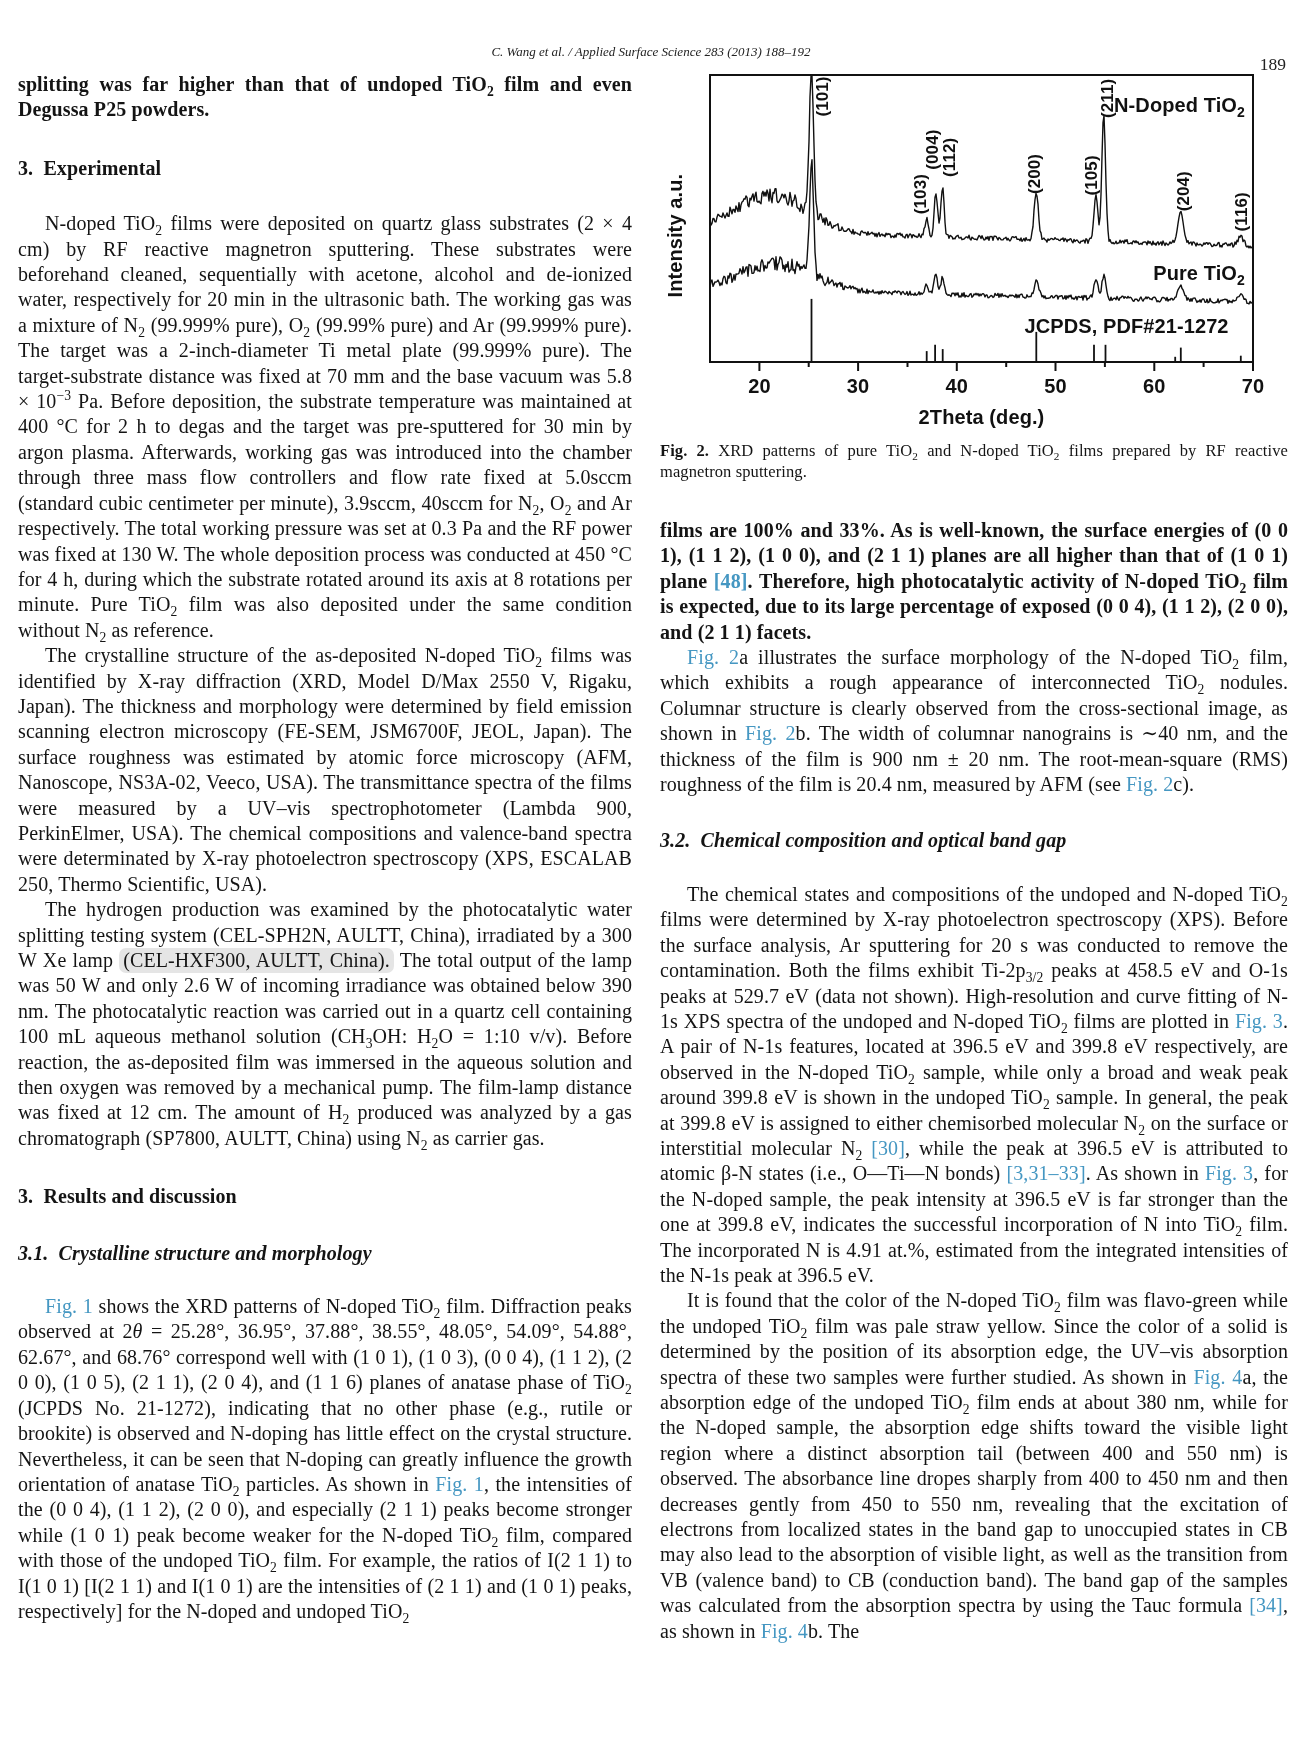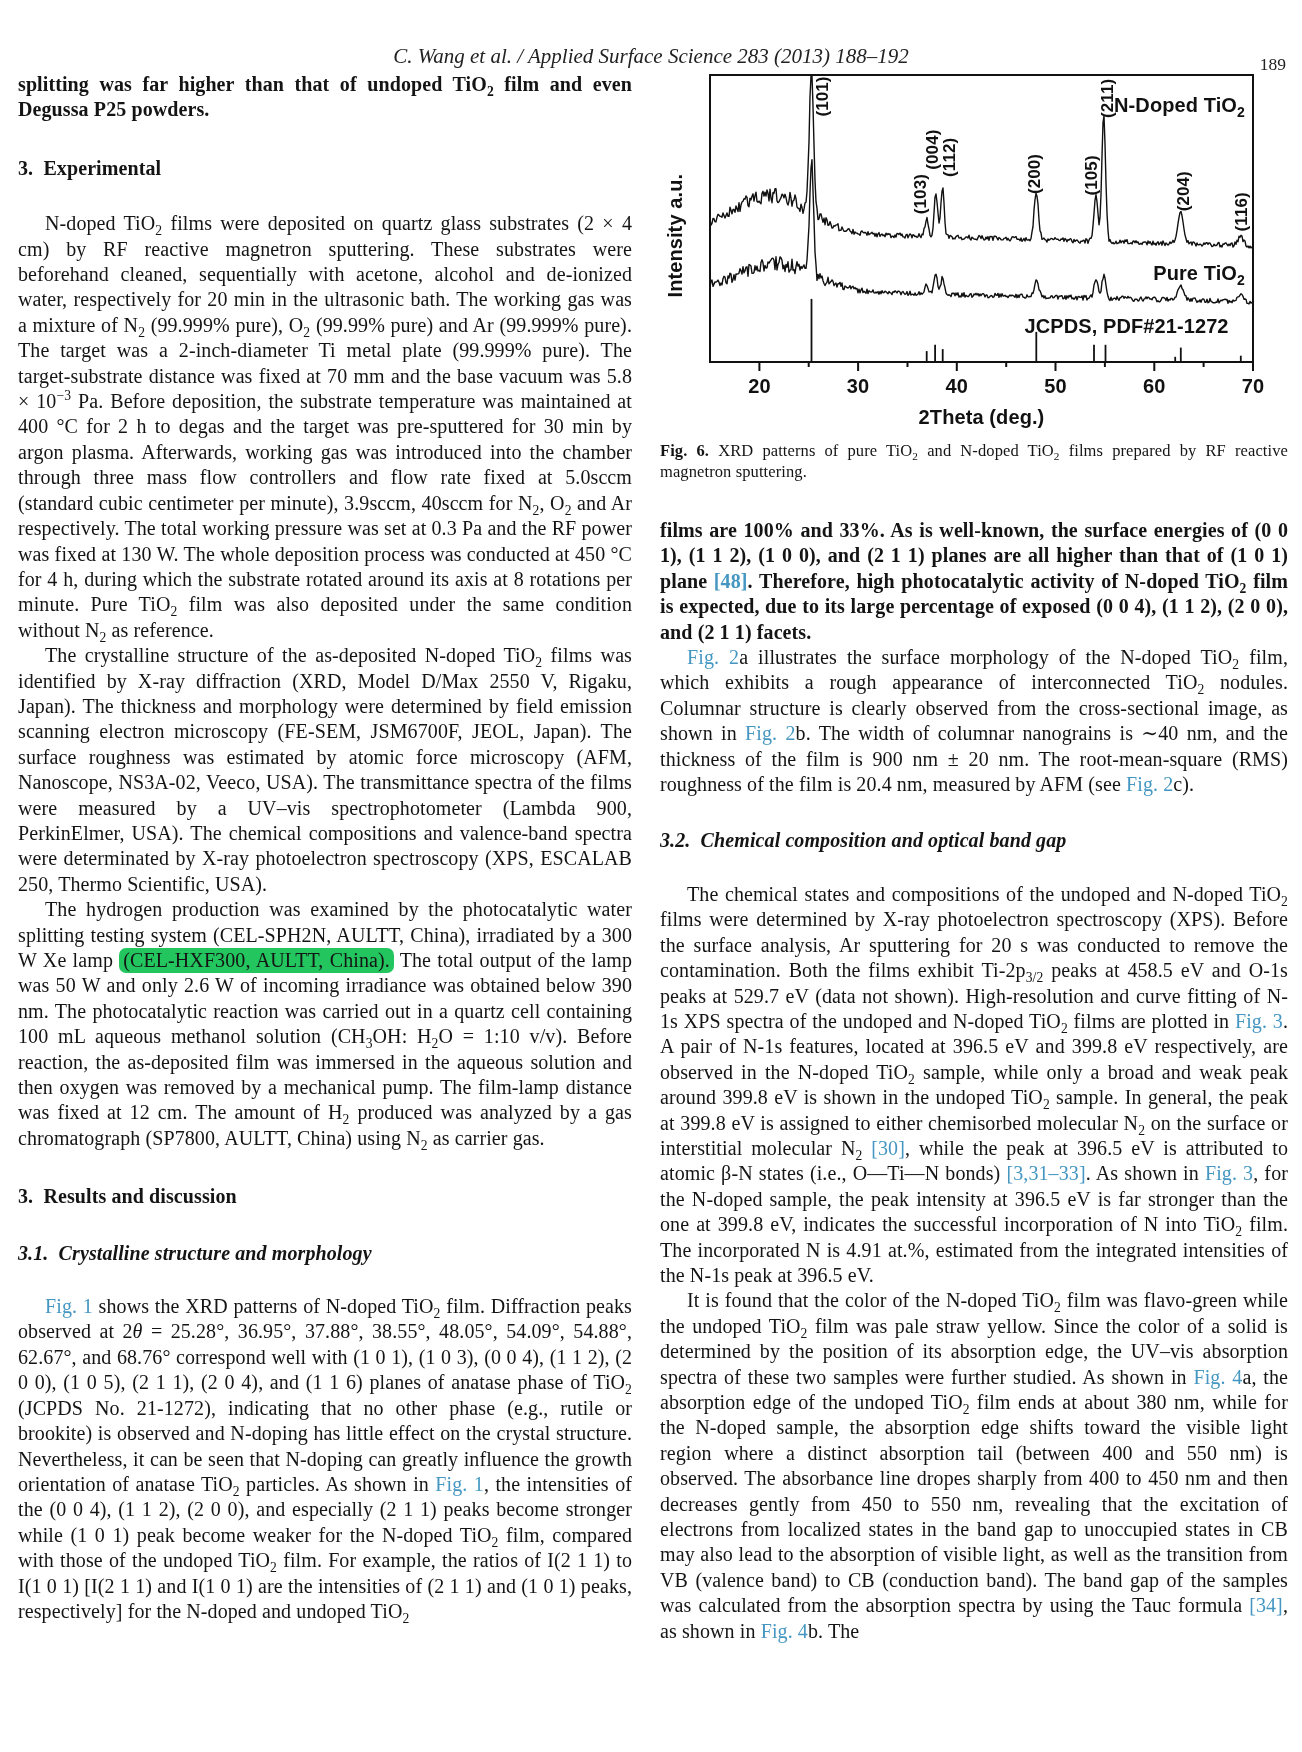--- a/index.html
+++ b/index.html
@@ -1,32 +1,32 @@
 <!DOCTYPE html>
 <html><head>
 <meta charset="utf-8">
 <style>
   html,body{margin:0;padding:0;background:#ffffff;}
   .page{position:relative;width:1302px;height:1752px;background:#fff;overflow:hidden;
         font-family:"Liberation Serif","DejaVu Serif",serif;color:#141414;}
   .running-head{position:absolute;top:44px;left:0;width:100%;text-align:center;
-        font-style:italic;font-size:21px;color:#222;}
+        font-style:italic;font-size:13px;color:#222;}
   .page-number{position:absolute;top:54px;right:16px;font-size:17.5px;color:#222;font-style:normal;}
   .col{position:absolute;top:72px;text-align:justify;font-size:20px;line-height:25.4px;
        letter-spacing:0.1px;}
   .col-left{left:18px;width:614px;}
   .col-right{left:660px;width:628px;}
   .col p{margin:0;text-indent:27px;}
   .col p.noindent{text-indent:0;font-weight:bold;}
   h2.sec{font-size:20px;font-weight:bold;margin:33px 0 30px 0;text-align:left;white-space:pre-wrap;}
   h3.subsec{font-size:20px;font-weight:bold;font-style:italic;margin:31px 0 28px 0;
             text-align:left;white-space:pre-wrap;}
   sub,sup{font-size:68%;line-height:0;}
   .link{color:#4597c2;}
-  .hl{background:#22c55e;border-radius:7px;padding:1px 4px 2px 4px;-webkit-box-decoration-break:clone;box-decoration-break:clone;}
+  .hl{background:#e5e5e5;border-radius:7px;padding:1px 4px 2px 4px;-webkit-box-decoration-break:clone;box-decoration-break:clone;}
   figure.fig1{margin:0;}
   #chart svg{display:block;}
   .caption{font-size:16.5px;line-height:21px;text-align:justify;margin-top:12px;color:#141414;}
   .right-text{margin-top:36px;}
 </style>
 </head>
 <body>
 
 <div class="page">
 
@@ -87,21 +87,21 @@
             <line x1="148.7" y1="290" x2="148.7" y2="295" stroke="#111" stroke-width="2"></line>
             <line x1="247.5" y1="290" x2="247.5" y2="295" stroke="#111" stroke-width="2"></line>
             <line x1="346.2" y1="290" x2="346.2" y2="295" stroke="#111" stroke-width="2"></line>
             <line x1="444.9" y1="290" x2="444.9" y2="295" stroke="#111" stroke-width="2"></line>
             <line x1="543.6" y1="290" x2="543.6" y2="295" stroke="#111" stroke-width="2"></line>
             <text x="321.5" y="352" text-anchor="middle" font-family="'Liberation Sans','DejaVu Sans',sans-serif" font-size="20" font-weight="bold" fill="#111">2Theta (deg.)</text>
             <text transform="translate(22,163.7) rotate(-90)" text-anchor="middle" font-family="'Liberation Sans','DejaVu Sans',sans-serif" font-size="20" font-weight="bold" fill="#111">Intensity a.u.</text>
             <rect x="50" y="3" width="543" height="287" fill="none" stroke="#111" stroke-width="2"></rect>
           </svg>
         </div>
-      <figcaption class="caption"><b>Fig. 6.</b>  XRD patterns of pure TiO<sub>2</sub> and N-doped TiO<sub>2</sub> films prepared by RF reactive magnetron sputtering.</figcaption>
+      <figcaption class="caption"><b>Fig. 2.</b>  XRD patterns of pure TiO<sub>2</sub> and N-doped TiO<sub>2</sub> films prepared by RF reactive magnetron sputtering.</figcaption>
     </figure>
     <div class="right-text">
       <p class="noindent">films are 100% and 33%. As is well-known, the surface energies of (0 0 1), (1 1 2), (1 0 0), and (2 1 1) planes are all higher than that of (1 0 1) plane <span class="link">[48]</span>. Therefore, high photocatalytic activity of N-doped TiO<sub>2</sub> film is expected, due to its large percentage of exposed (0 0 4), (1 1 2), (2 0 0), and (2 1 1) facets.</p>
       <p><span class="link">Fig. 2</span>a illustrates the surface morphology of the N-doped TiO<sub>2</sub> film, which exhibits a rough appearance of interconnected TiO<sub>2</sub> nodules. Columnar structure is clearly observed from the cross-sectional image, as shown in <span class="link">Fig. 2</span>b. The width of columnar nanograins is ∼40 nm, and the thickness of the film is 900 nm ± 20 nm. The root-mean-square (RMS) roughness of the film is 20.4 nm, measured by AFM (see <span class="link">Fig. 2</span>c).</p>
       <h3 class="subsec">3.2.  Chemical composition and optical band gap</h3>
       <p>The chemical states and compositions of the undoped and N-doped TiO<sub>2</sub> films were determined by X-ray photoelectron spectroscopy (XPS). Before the surface analysis, Ar sputtering for 20 s was conducted to remove the contamination. Both the films exhibit Ti-2p<sub>3/2</sub> peaks at 458.5 eV and O-1s peaks at 529.7 eV (data not shown). High-resolution and curve fitting of N-1s XPS spectra of the undoped and N-doped TiO<sub>2</sub> films are plotted in <span class="link">Fig. 3</span>. A pair of N-1s features, located at 396.5 eV and 399.8 eV respectively, are observed in the N-doped TiO<sub>2</sub> sample, while only a broad and weak peak around 399.8 eV is shown in the undoped TiO<sub>2</sub> sample. In general, the peak at 399.8 eV is assigned to either chemisorbed molecular N<sub>2</sub> on the surface or interstitial molecular N<sub>2</sub> <span class="link">[30]</span>, while the peak at 396.5 eV is attributed to atomic β-N states (i.e., O—Ti—N bonds) <span class="link">[3,31–33]</span>. As shown in <span class="link">Fig. 3</span>, for the N-doped sample, the peak intensity at 396.5 eV is far stronger than the one at 399.8 eV, indicates the successful incorporation of N into TiO<sub>2</sub> film. The incorporated N is 4.91 at.%, estimated from the integrated intensities of the N-1s peak at 396.5 eV.</p>
       <p>It is found that the color of the N-doped TiO<sub>2</sub> film was flavo-green while the undoped TiO<sub>2</sub> film was pale straw yellow. Since the color of a solid is determined by the position of its absorption edge, the UV–vis absorption spectra of these two samples were further studied. As shown in <span class="link">Fig. 4</span>a, the absorption edge of the undoped TiO<sub>2</sub> film ends at about 380 nm, while for the N-doped sample, the absorption edge shifts toward the visible light region where a distinct absorption tail (between 400 and 550 nm) is observed. The absorbance line dropes sharply from 400 to 450 nm and then decreases gently from 450 to 550 nm, revealing that the excitation of electrons from localized states in the band gap to unoccupied states in CB may also lead to the absorption of visible light, as well as the transition from VB (valence band) to CB (conduction band). The band gap of the samples was calculated from the absorption spectra by using the Tauc formula <span class="link">[34]</span>, as shown in <span class="link">Fig. 4</span>b. The</p>
     </div>
   </div>
 

